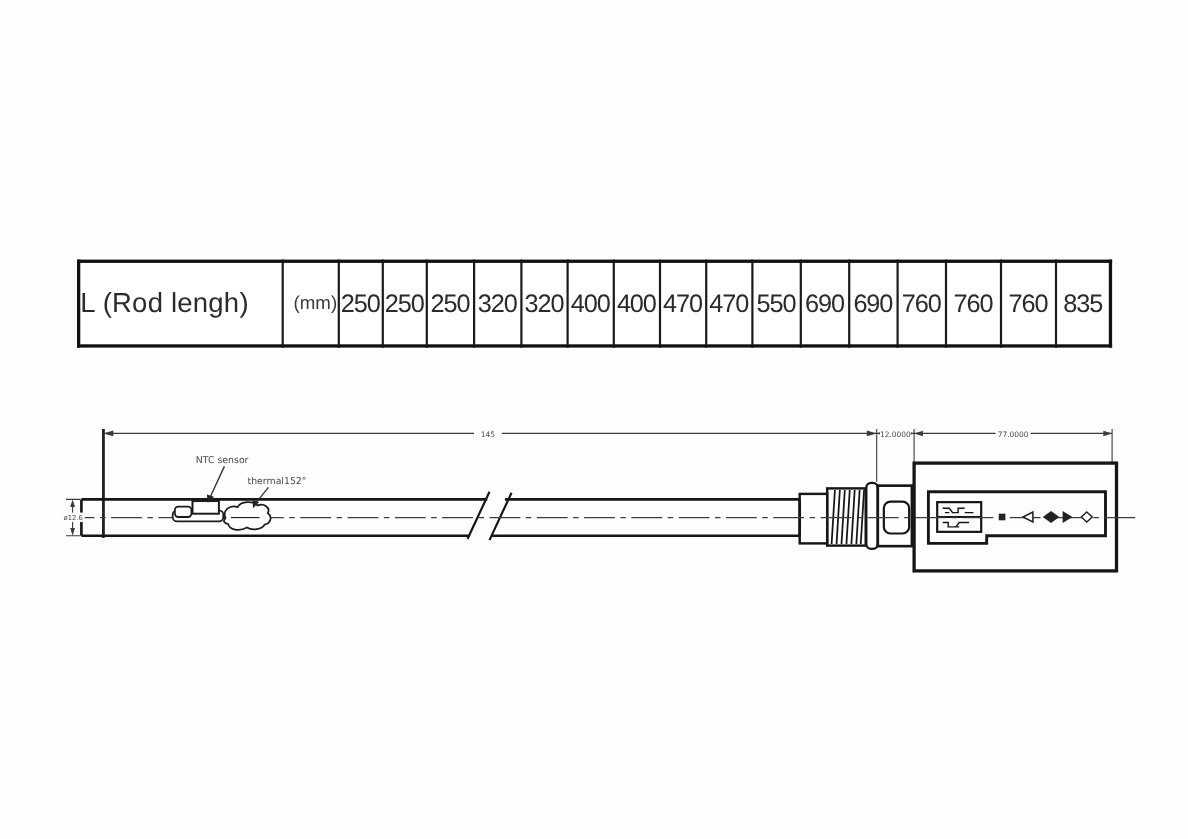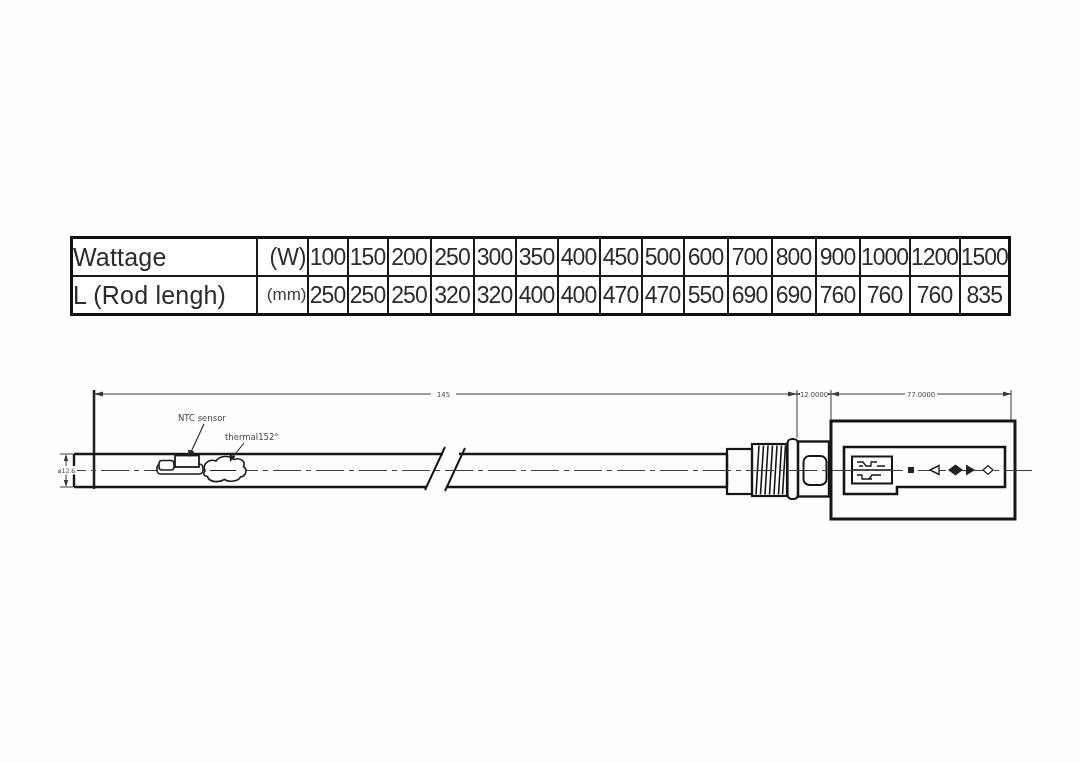--- a/index.html
+++ b/index.html
@@ -51,40 +51,20 @@
       <col style="width:42px">
         <col style="width:44px">
         <col style="width:44px">
         <col style="width:44px">
       <col style="width:44px">
         <col style="width:50px">
         <col style="width:50px">
         <col style="width:50px">
     </colgroup>
     <tbody>
-        <tr>
-      <th class="rowlabel pl1">Wattage</th>
-      <td class="unit">(W)</td>
-      <td class="val">100</td>
-      <td class="val">150</td>
-      <td class="val">200</td>
-      <td class="val">250</td>
-      <td class="val">300</td>
-      <td class="val">350</td>
-      <td class="val">400</td>
-      <td class="val">450</td>
-      <td class="val">500</td>
-      <td class="val">600</td>
-      <td class="val">700</td>
-      <td class="val">800</td>
-      <td class="val">900</td>
-      <td class="val">1000</td>
-      <td class="val">1200</td>
-      <td class="val">1500</td>
-    </tr>
     <tr>
       <th class="rowlabel pl2">L (Rod lengh)</th>
       <td class="unit small">(mm)</td>
       <td class="val">250</td>
       <td class="val">250</td>
       <td class="val">250</td>
       <td class="val">320</td>
       <td class="val">320</td>
       <td class="val">400</td>
       <td class="val">400</td>

